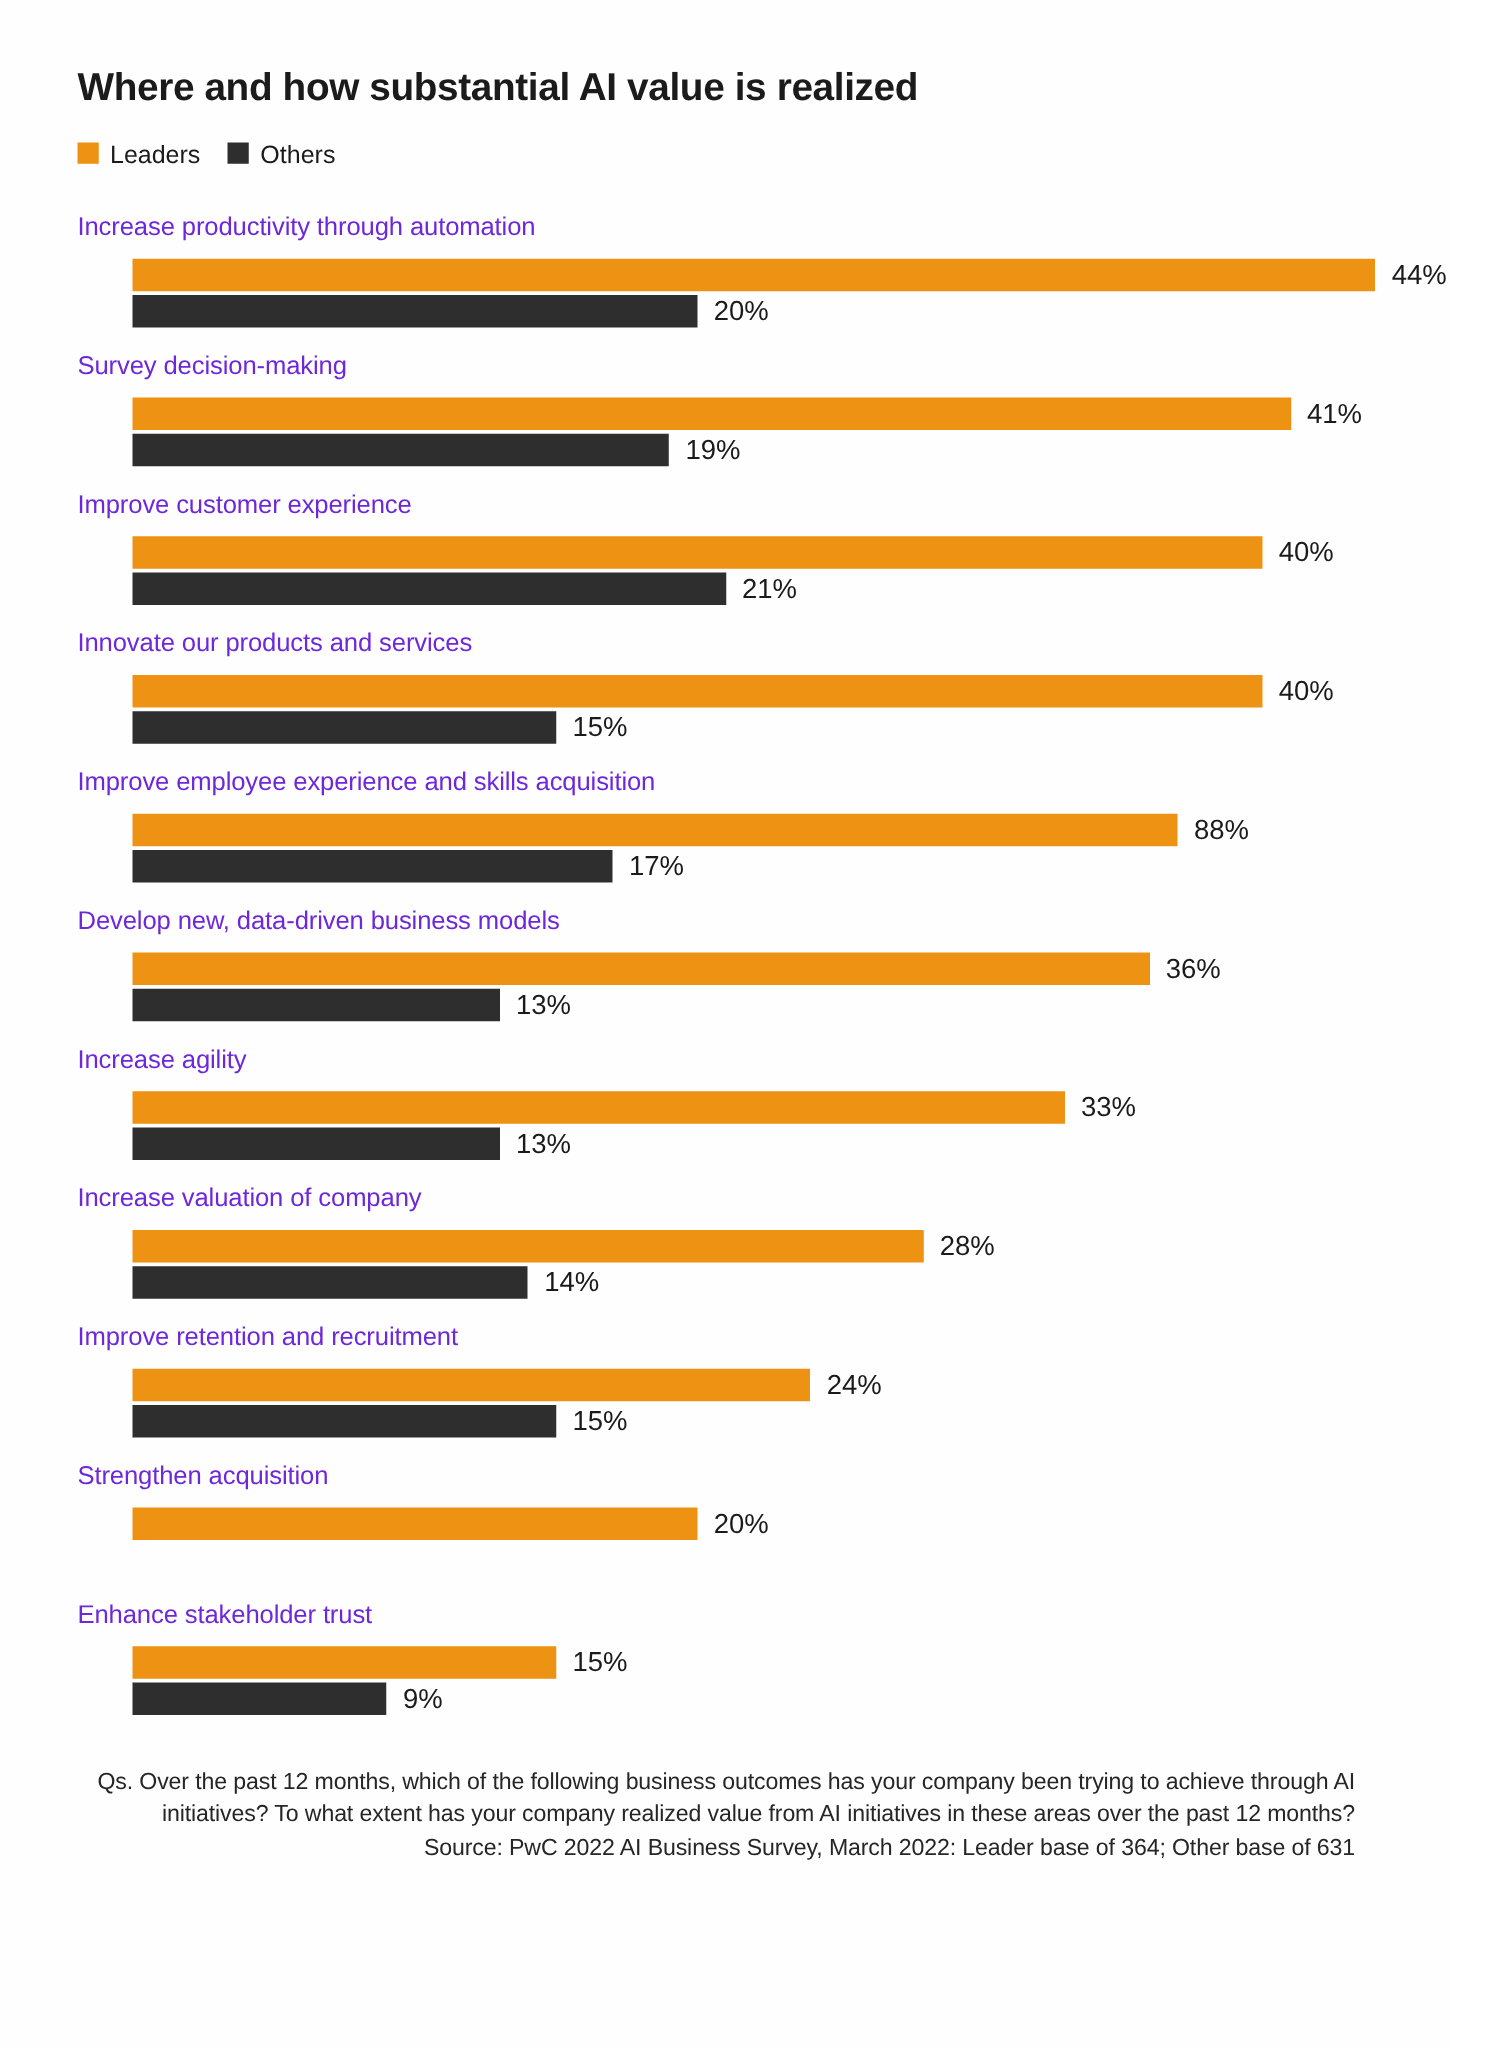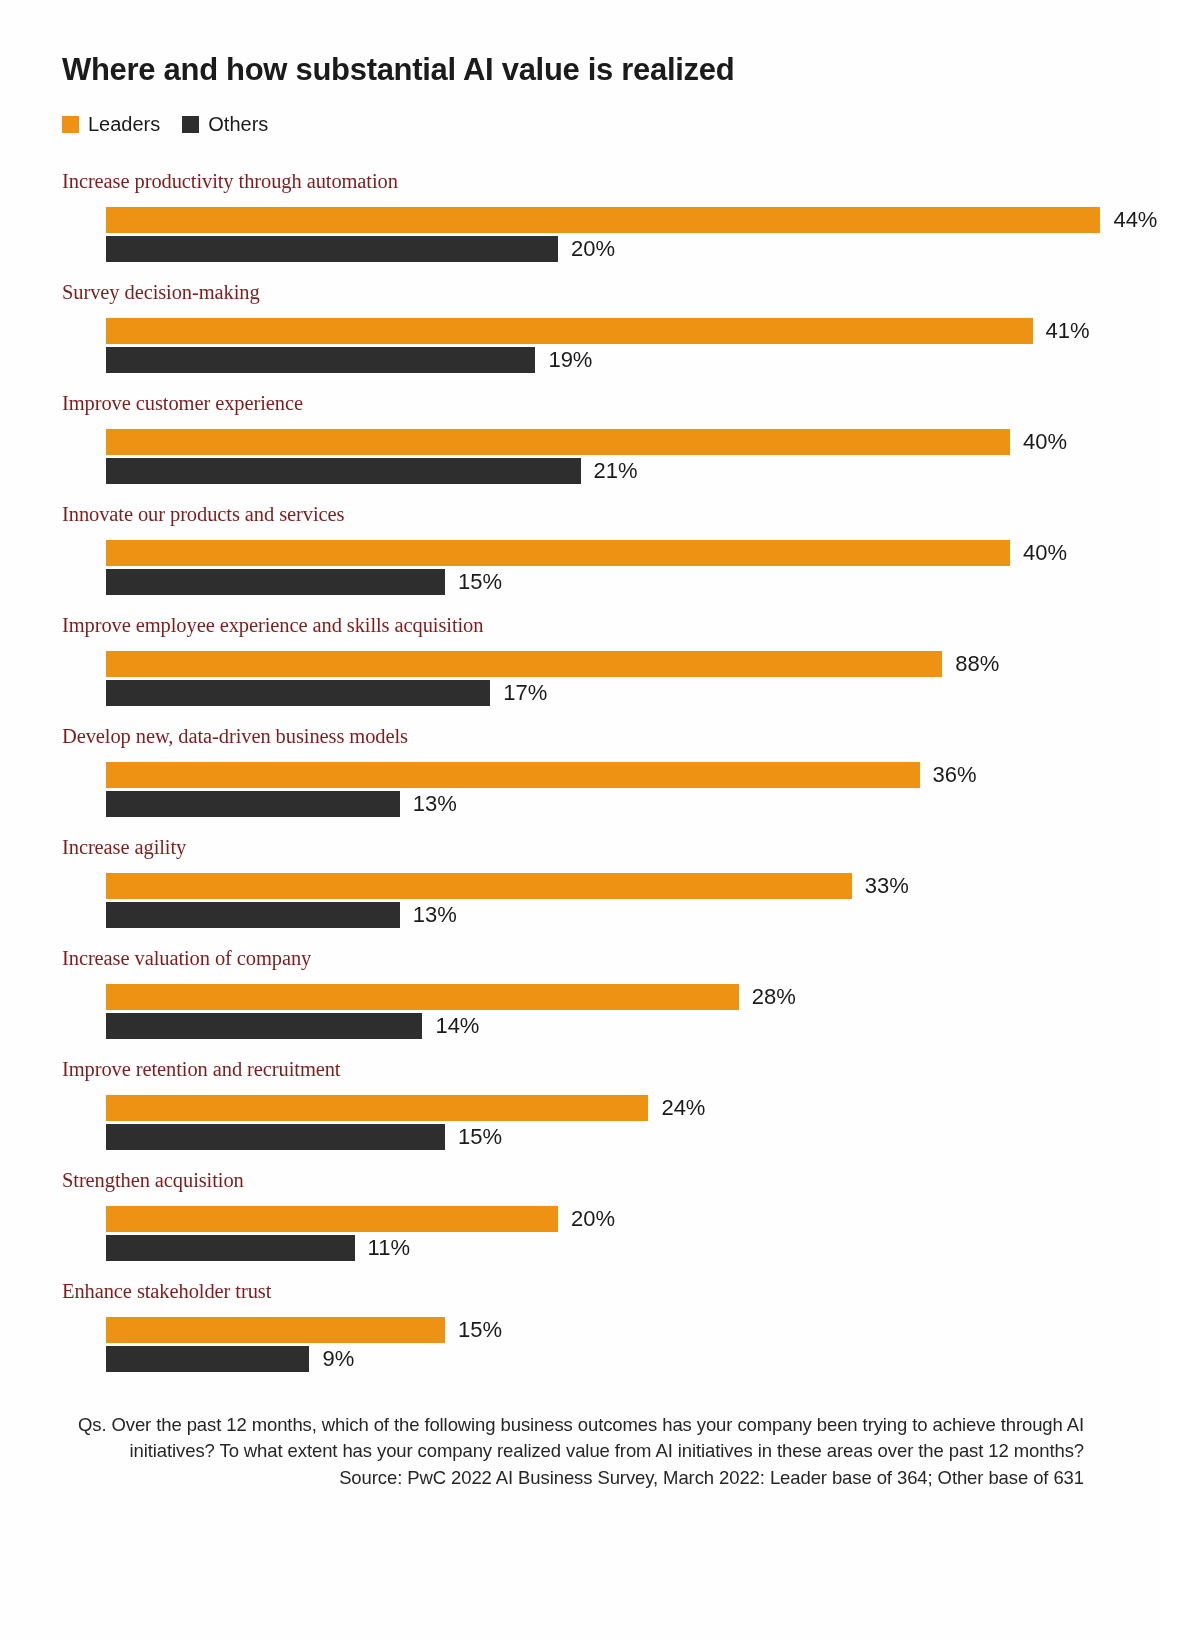--- a/index.html
+++ b/index.html
@@ -35,21 +35,20 @@
   .legend {
     position: absolute;
     left: 62px;
     top: 114px;
     display: flex;
     align-items: center;
     gap: 22px;
   }
   .legend-entry {
     display: flex;
-    align-items: center;
     gap: 9px;
   }
   .legend-swatch {
     width: 17px;
     height: 17px;
     display: inline-block;
   }
   .legend-label {
     font-size: 20px;
     color: #1b1b1b;
@@ -63,24 +62,23 @@
   }
   .group {
     position: relative;
     height: 111px;
   }
   .cat-label {
     position: absolute;
     left: 62px;
     top: 2px;
     font-size: 20.5px;
-    color: #7f1d1d;
+    color: #6d28d9;
     white-space: nowrap;
     letter-spacing: -0.1px;
-    font-family: Liberation Serif, serif;
   }
   .bar-row {
     position: absolute;
     left: 62px;
     height: 26px;
     display: flex;
     align-items: center;
     padding-left: 44px;
   }
   .bar-row.leaders { top: 39px; }
@@ -227,24 +225,20 @@
           <span class="bar others" style="width: 339px; background: rgb(46, 46, 46);"></span>
           <span class="bar-value">15%</span>
         </div>
       </div>
       <div class="group">
         <div class="cat-label">Strengthen acquisition</div>
         <div class="bar-row leaders">
           <span class="bar leaders" style="width: 452px; background: rgb(237, 146, 18);"></span>
           <span class="bar-value">20%</span>
         </div>
-        <div class="bar-row others">
-          <span class="bar others" style="width: 248.6px; background: rgb(46, 46, 46);"></span>
-          <span class="bar-value">11%</span>
-        </div>
       </div>
       <div class="group">
         <div class="cat-label">Enhance stakeholder trust</div>
         <div class="bar-row leaders">
           <span class="bar leaders" style="width: 339px; background: rgb(237, 146, 18);"></span>
           <span class="bar-value">15%</span>
         </div>
         <div class="bar-row others">
           <span class="bar others" style="width: 203.4px; background: rgb(46, 46, 46);"></span>
           <span class="bar-value">9%</span>

